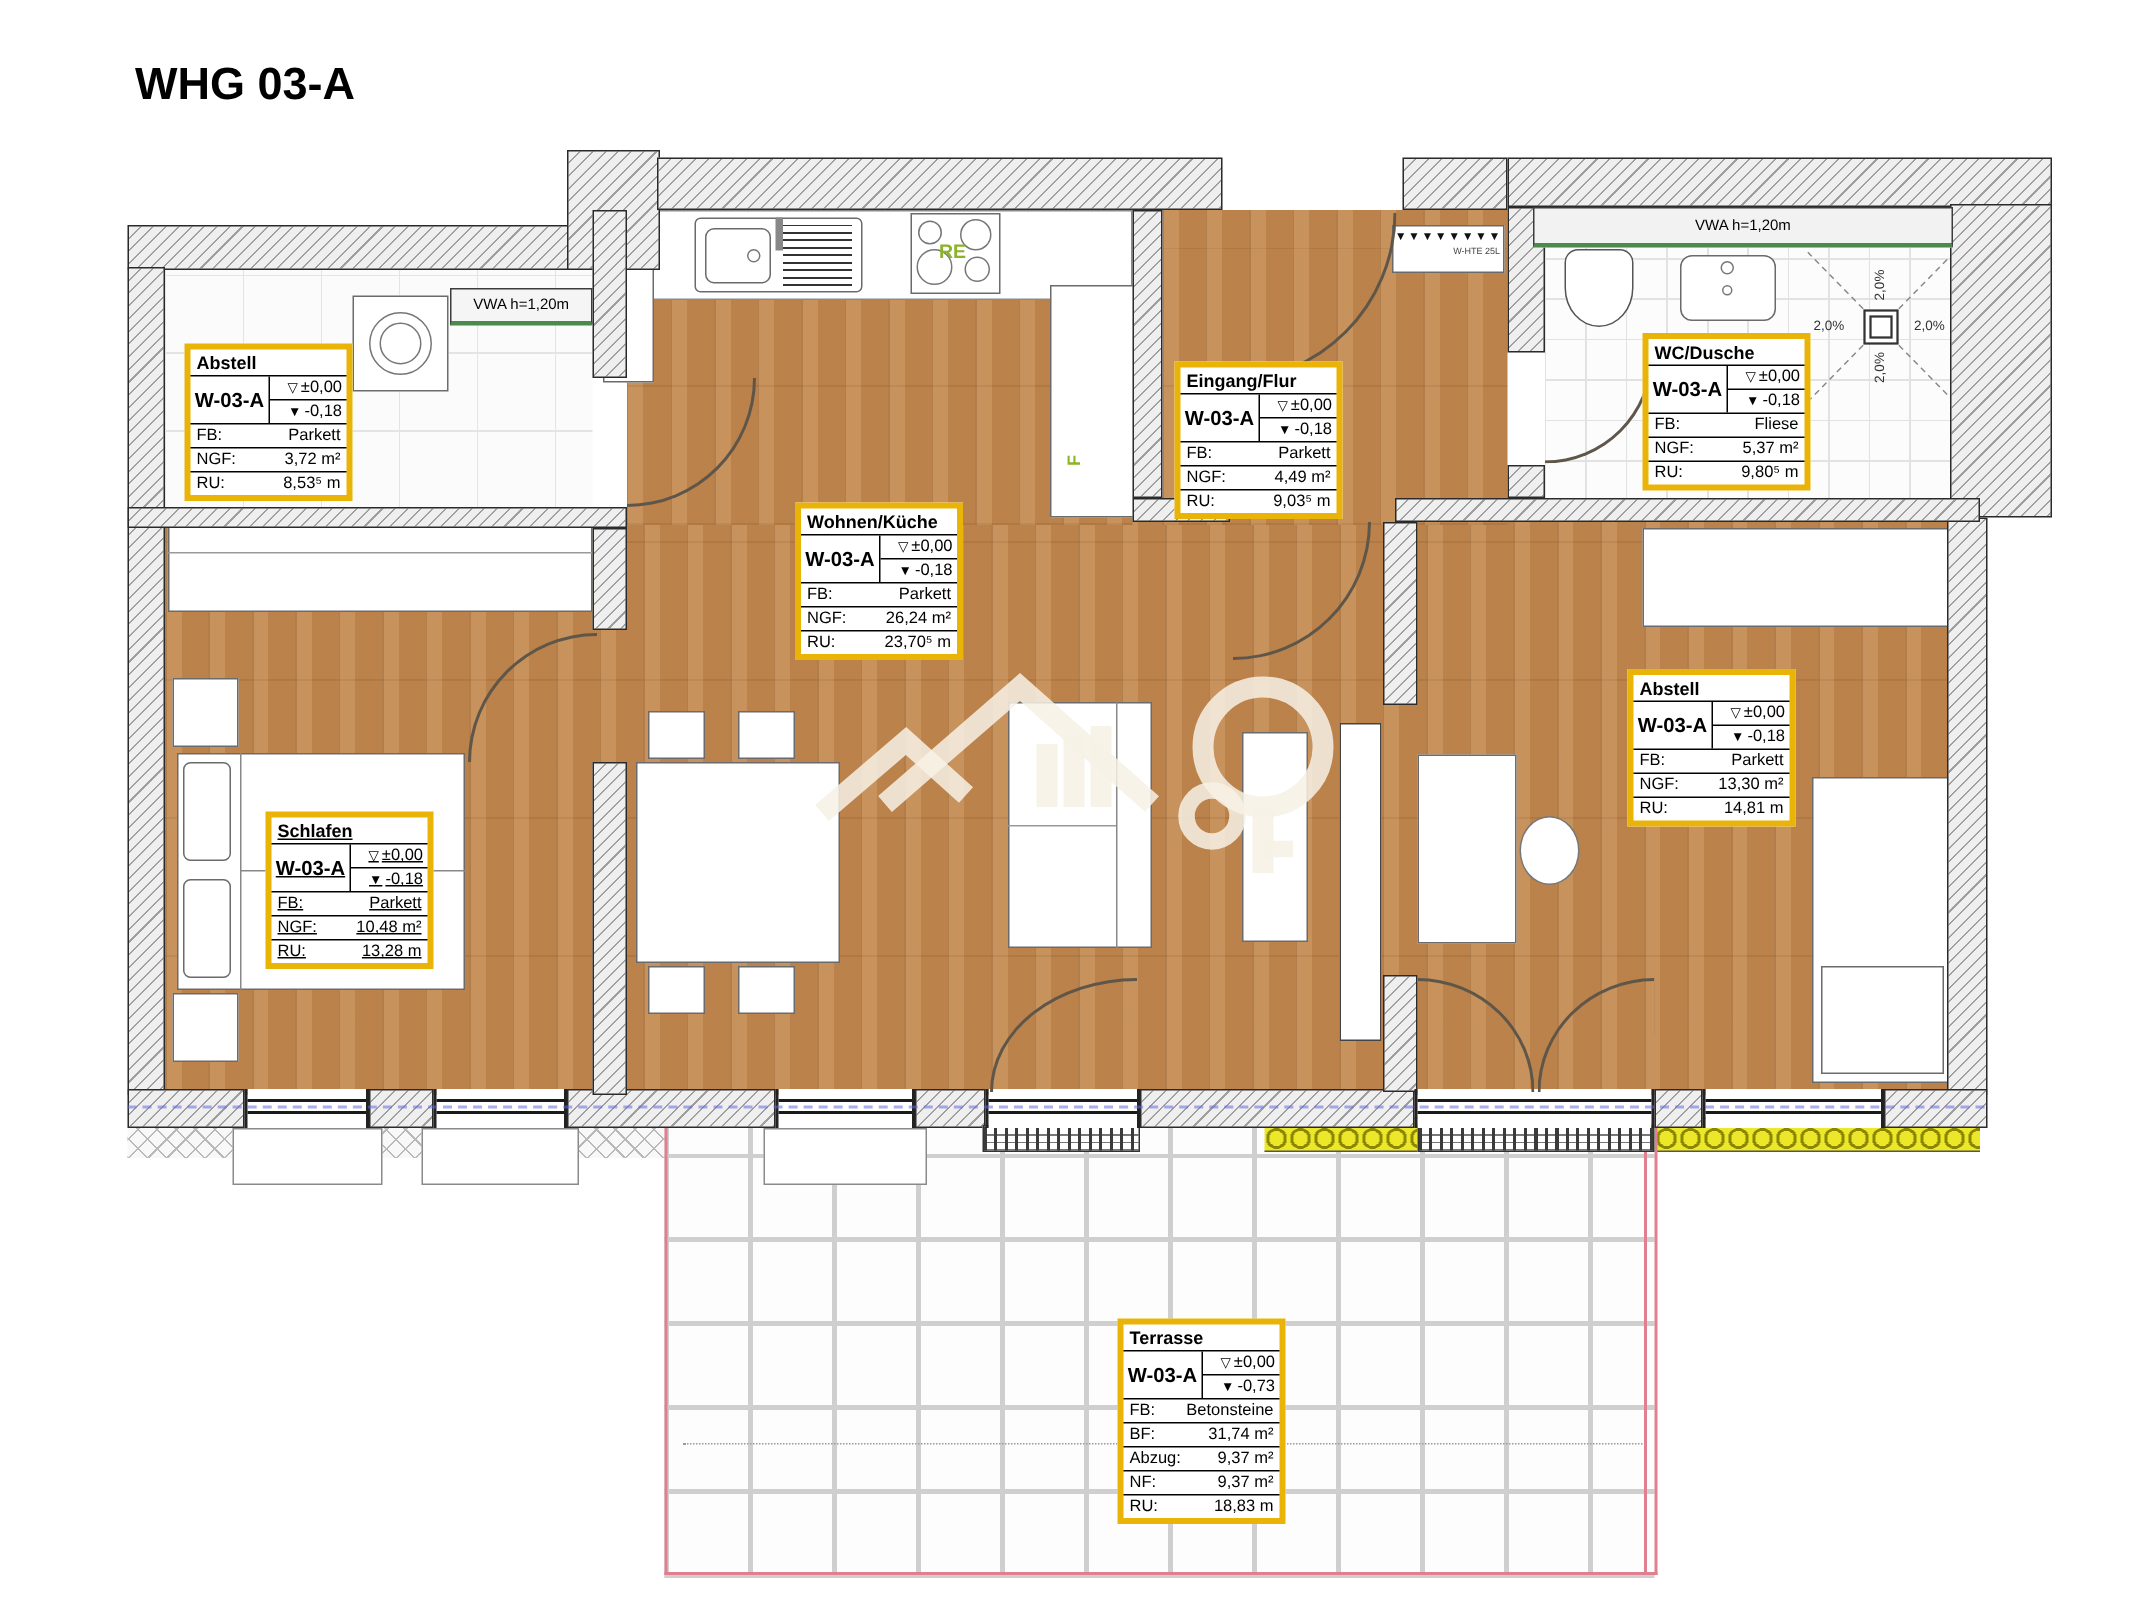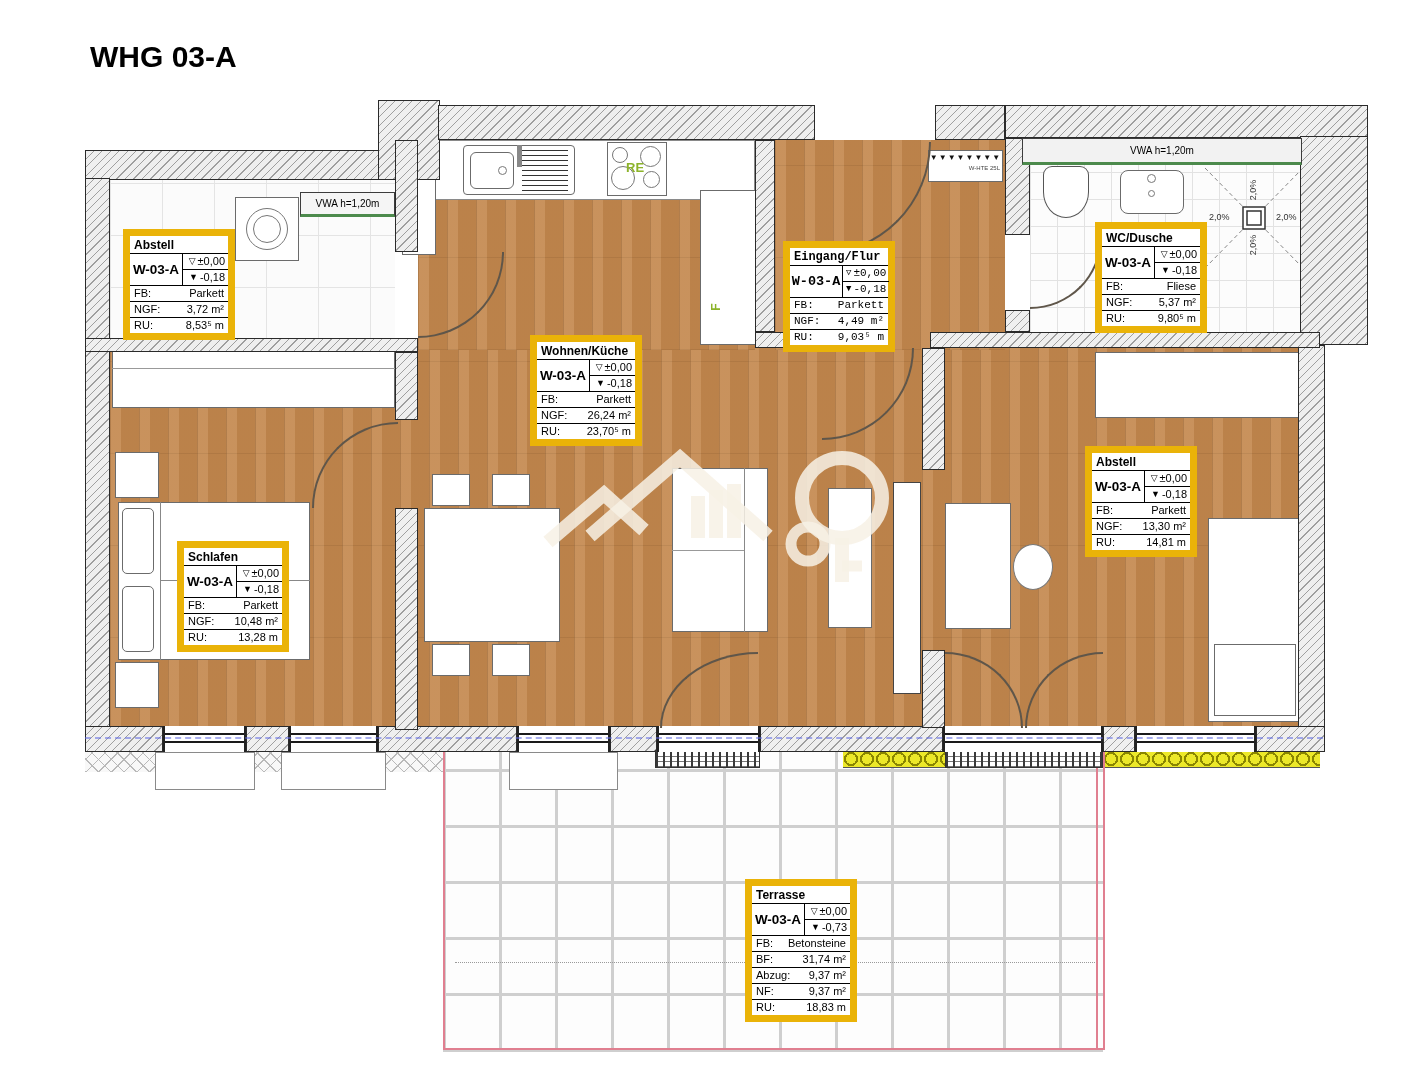--- a/index.html
+++ b/index.html
@@ -46,21 +46,21 @@
   .yellow{z-index:2;background-color:#ece829;
     background-image:radial-gradient(circle 7px at 8px 13px, rgba(0,0,0,0) 5px, #8a8600 5px 7px, rgba(0,0,0,0) 7px);
     background-size:16px 22px;border-top:1px solid #555;border-bottom:1px solid #555;}
   .pink{background:#e07f90;z-index:3;}
   
   .arc{z-index:5;}
   .arc-br{border-right:2px solid #5f564a;border-bottom:2px solid #5f564a;border-bottom-right-radius:100%;}
   .arc-tl{border-left:2px solid #5f564a;border-top:2px solid #5f564a;border-top-left-radius:100%;}
   .arc-tr{border-right:2px solid #5f564a;border-top:2px solid #5f564a;border-top-right-radius:100%;}
   
-  .rtable{position:absolute;background:#fff;border:7px solid #eab308;z-index:8;width:112px;
+  .rtable{position:absolute;background:#fff;border:4px solid #eab308;z-index:8;width:112px;
           font-size:11px;line-height:1;box-sizing:border-box;}
   .rname{font-weight:bold;font-size:12px;padding:3px 4px 2px;border-bottom:1px solid #000;}
   .rmid{display:flex;}
   .runit{flex:0 0 52px;display:flex;align-items:center;justify-content:center;
          font-weight:bold;font-size:13.5px;border-right:1px solid #000;}
   .rlvls{flex:1;}
   .rlvl{display:flex;justify-content:flex-end;align-items:center;gap:2px;padding:2px 3px;}
   .rlvl + .rlvl{border-top:1px solid #000;}
   .tri{font-size:9px;}
   .rrow{display:flex;justify-content:space-between;padding:2px 4px;border-top:1px solid #000;}
@@ -255,21 +255,21 @@
     <div class="rrow">
         <span>NGF:</span>
         <span>3,72 m²</span>
       </div>
     <div class="rrow">
         <span>RU:</span>
         <span>8,53⁵ m</span>
       </div>
   </div>
 
-  <div class="rtable" style="left:783px;top:241px;font-family:Liberation Mono, monospace;">
+  <div class="rtable" style="left:783px;top:241px;">
     <div class="rname">Eingang/Flur</div>
     <div class="rmid">
       <div class="runit">W-03-A</div>
       <div class="rlvls">
         <div class="rlvl">
             <span class="tri">▽</span>
             <span>±0,00</span>
           </div>
         <div class="rlvl">
             <span class="tri">▼</span>
@@ -342,21 +342,21 @@
     <div class="rrow">
         <span>NGF:</span>
         <span>26,24 m²</span>
       </div>
     <div class="rrow">
         <span>RU:</span>
         <span>23,70⁵ m</span>
       </div>
   </div>
 
-  <div class="rtable" style="left:177px;top:541px;">
+  <div class="rtable" style="left:177px;top:541px;text-decoration:underline;">
     <div class="rname">Schlafen</div>
     <div class="rmid">
       <div class="runit">W-03-A</div>
       <div class="rlvls">
         <div class="rlvl">
             <span class="tri">▽</span>
             <span>±0,00</span>
           </div>
         <div class="rlvl">
             <span class="tri">▼</span>

